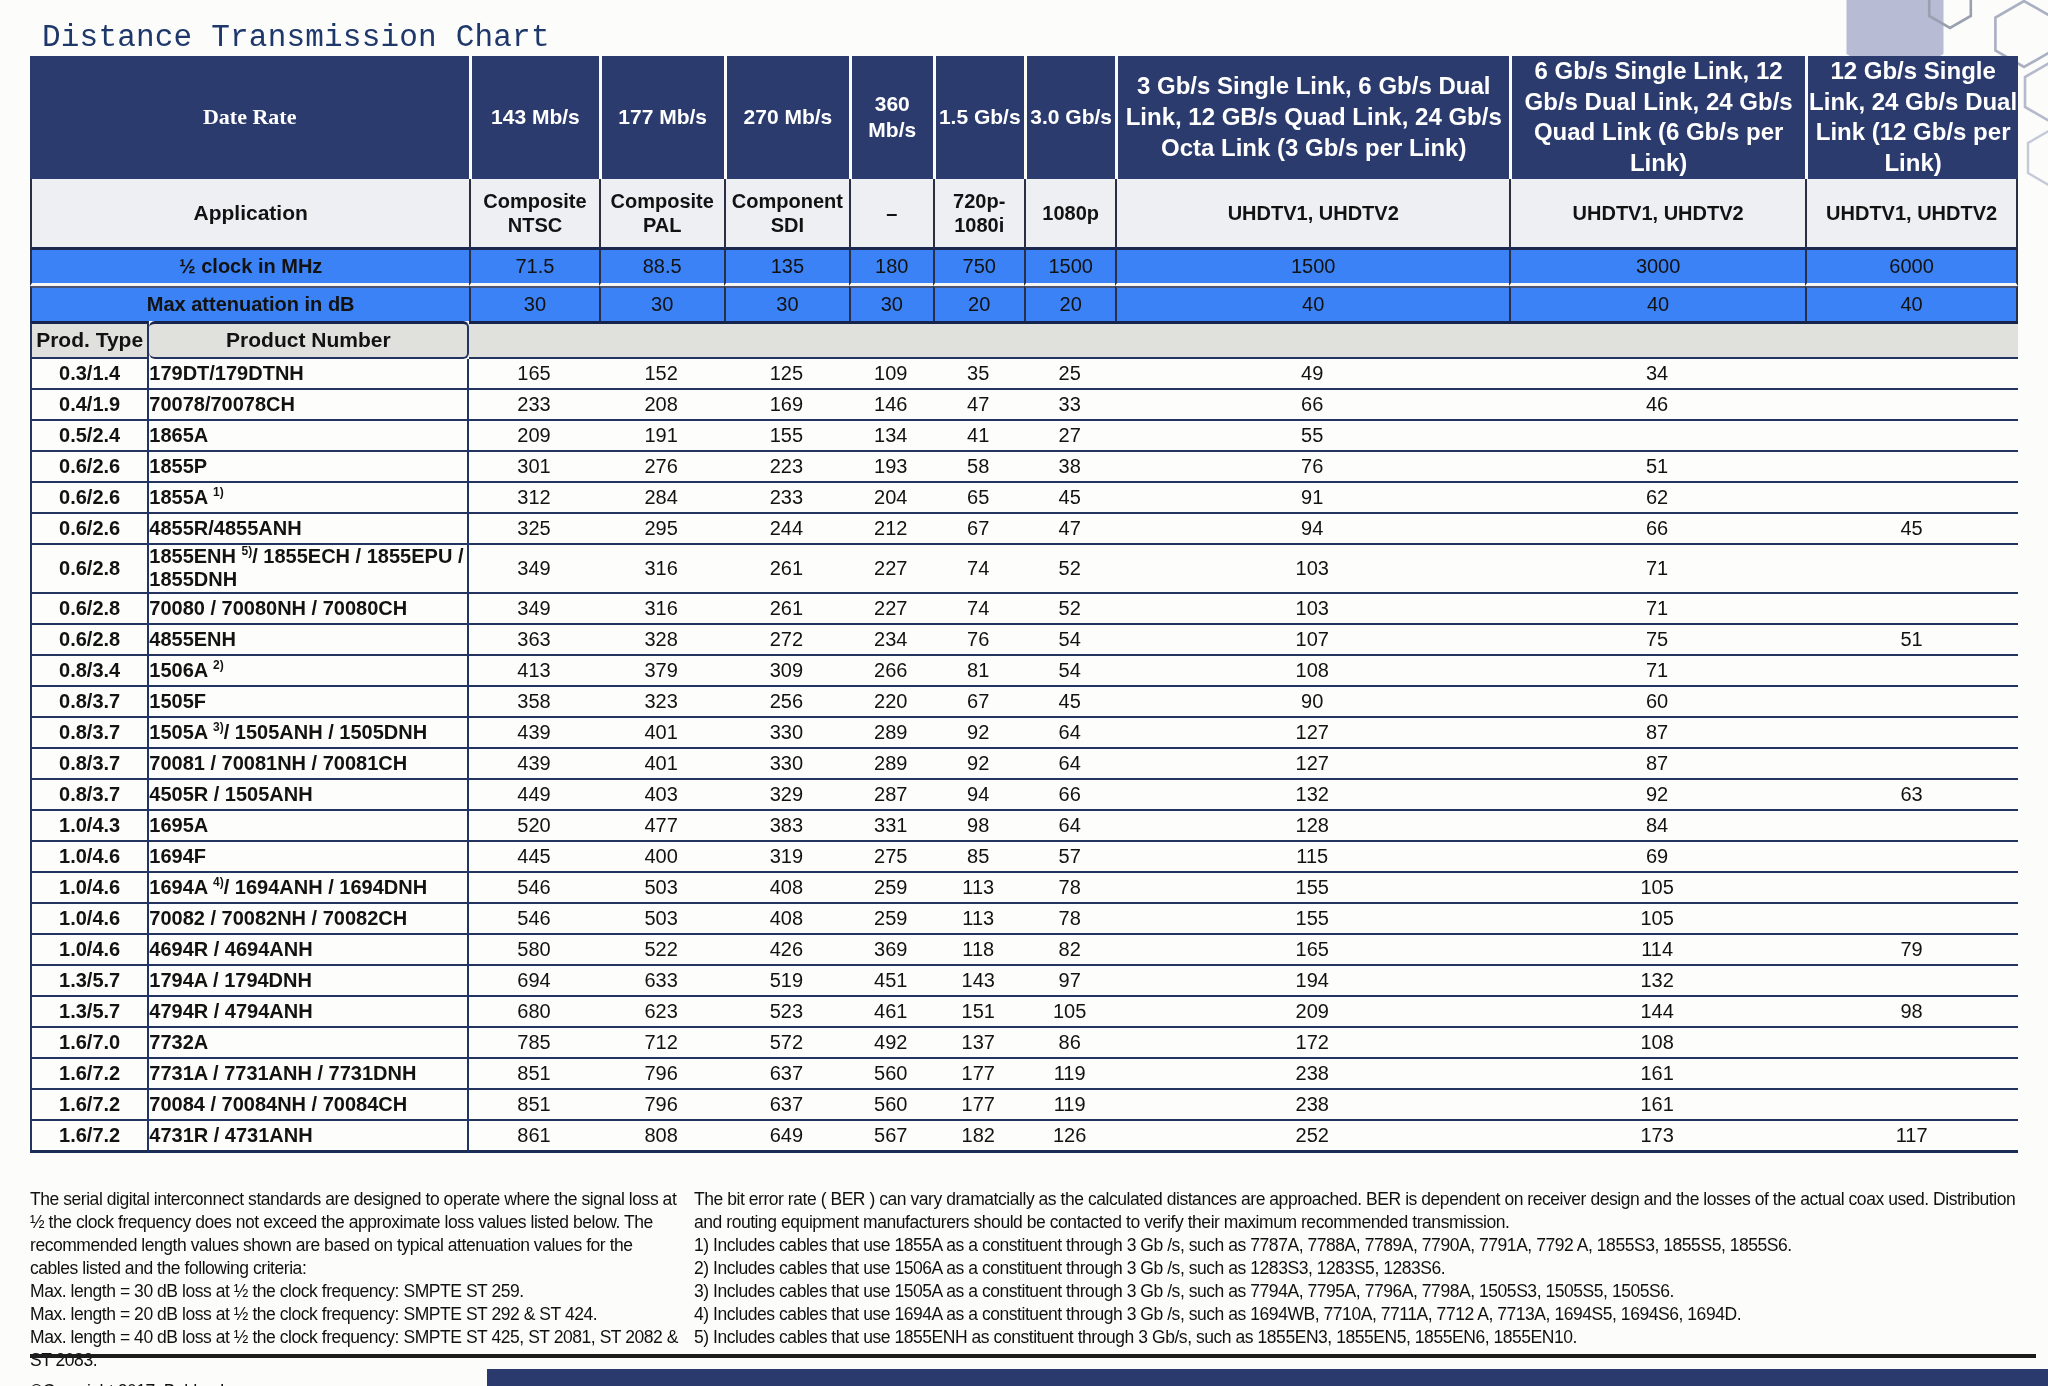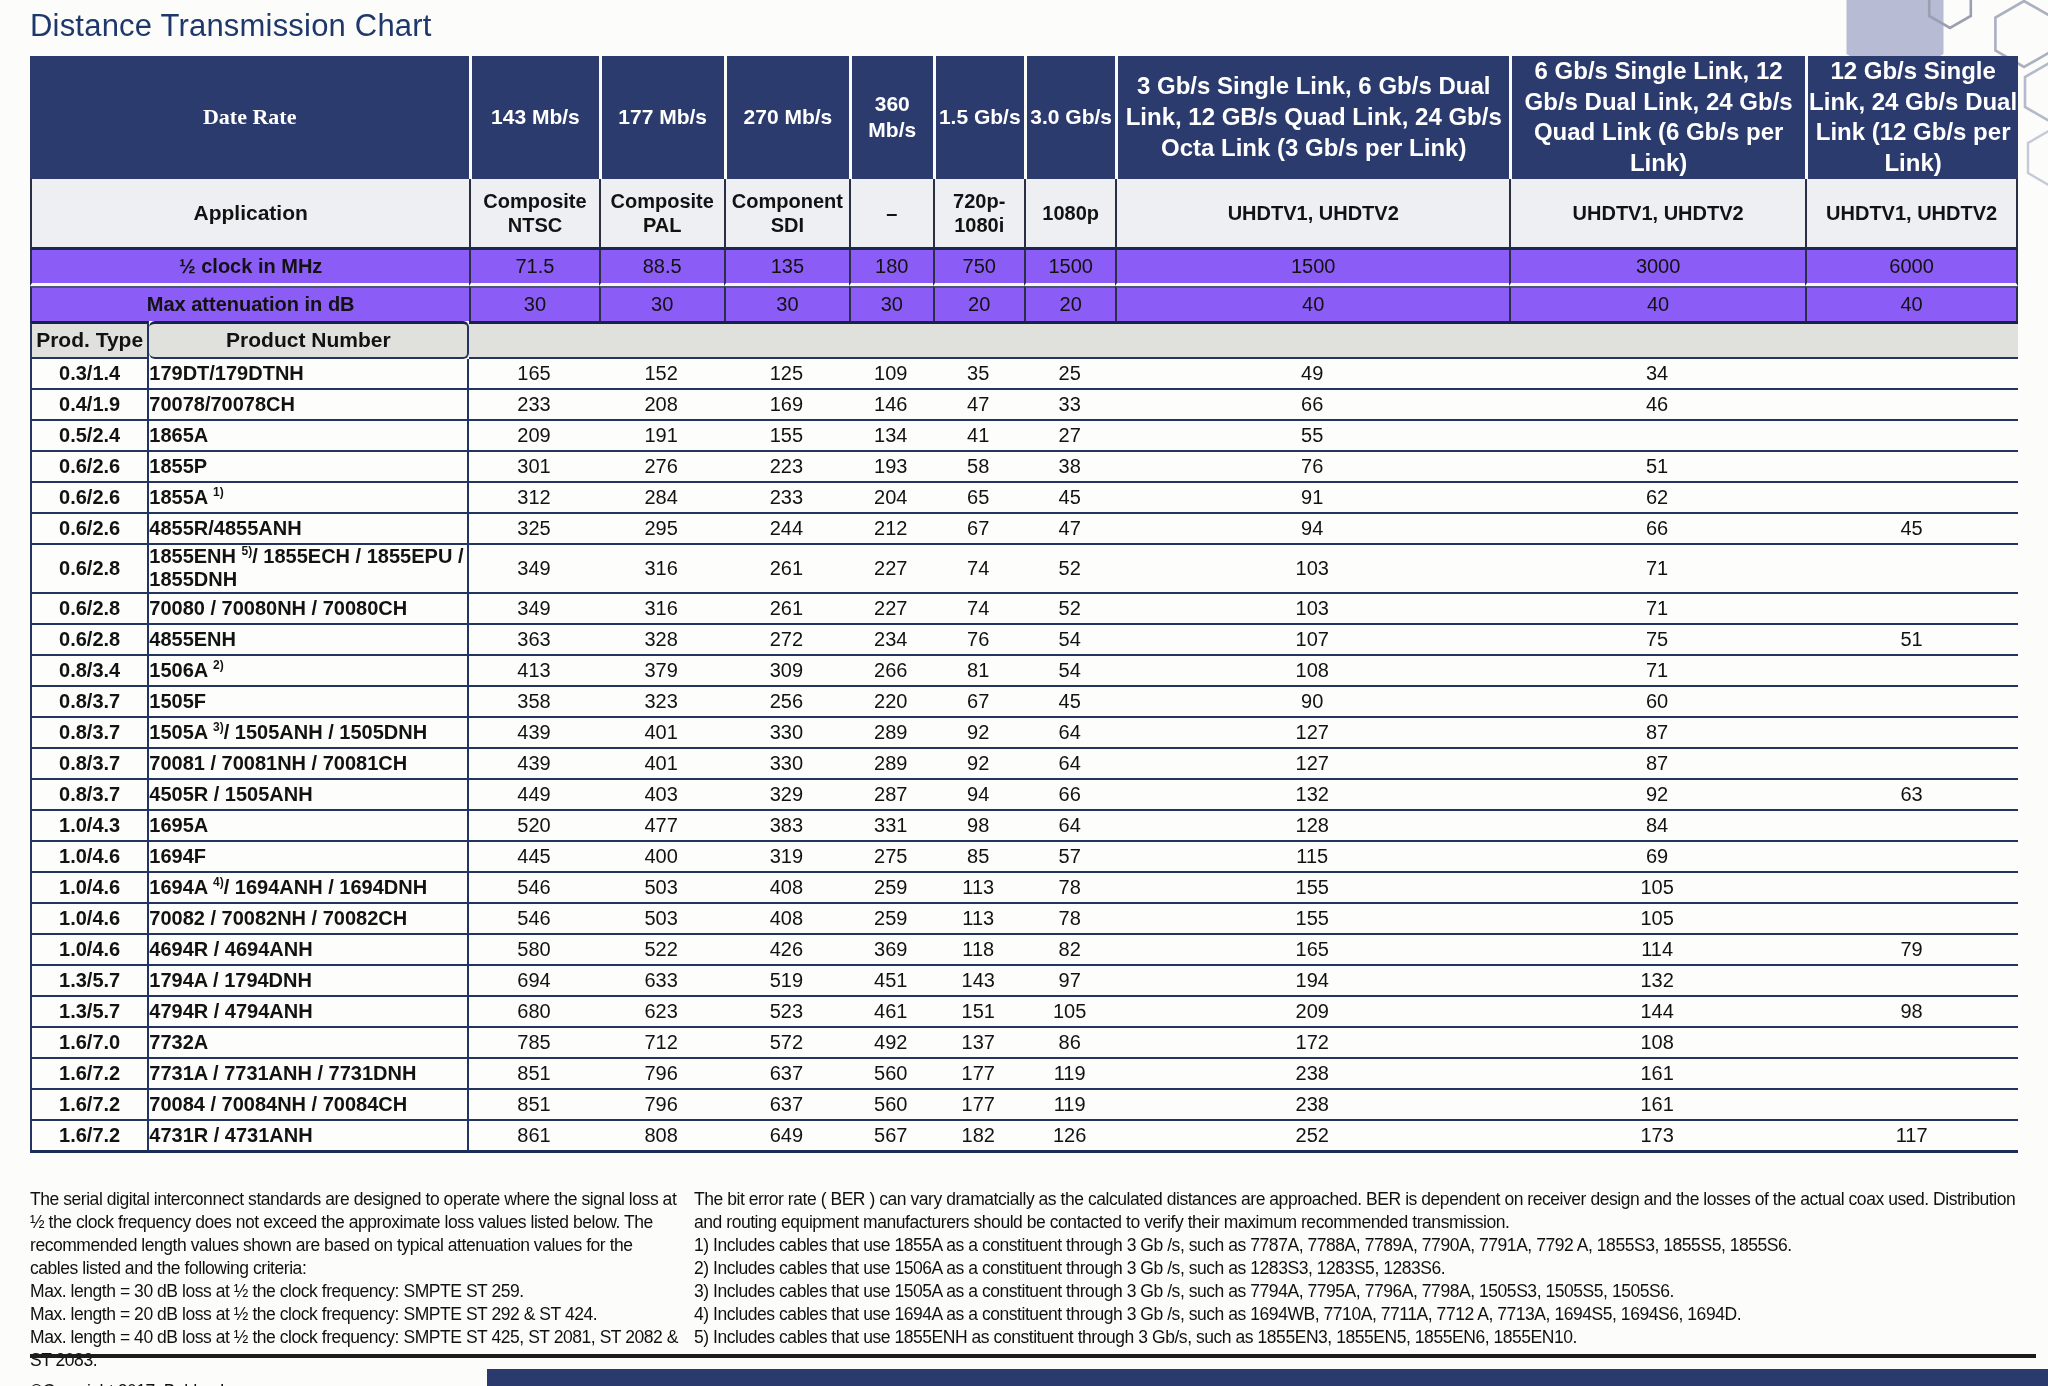--- a/index.html
+++ b/index.html
@@ -2,22 +2,22 @@
 <html><head>
 <meta charset="utf-8">
 <style>
   html,body{margin:0;padding:0;background:#d9d9d9;}
   .page{
     position:relative;width:2048px;height:1386px;margin:0 auto;
     background:#fcfcfa;overflow:hidden;
     font-family:"Liberation Sans", sans-serif;color:#121212;
   }
   .title{
-    position:absolute;left:30px;top:8px;margin:0;
-    font-size:31px;font-weight:400;color:#1f386b;letter-spacing:0.2px;
+    position:absolute;left:30px;top:8px;margin:12px;
+    font-size:31px;font-weight:400;color:#1f386b;letter-spacing:0.2px;font-family:Liberation Mono, monospace;
   }
   
   table.dist{
     position:absolute;left:30px;top:56px;width:1988px;
     border-collapse:separate;border-spacing:0;table-layout:fixed;
   }
   .dist th,.dist td{padding:0;vertical-align:middle;overflow:hidden;}
   
   #row-rate th{background:#2c3b6e;color:#fff;}
   #row-rate .lbl{font-size:22px;font-weight:bold;height:84px;text-align:center;font-family:Liberation Serif, serif;}
@@ -29,21 +29,21 @@
   
   #row-app th,#row-app td{
     background:#edeff2;height:68px;text-align:center;
     border-bottom:3px solid #1a2850;
   }
   #row-app .applbl{font-size:21px;font-weight:bold;border-left:2px solid #2a2f45;}
   .app{font-weight:bold;font-size:20px;line-height:1.2;border-left:2px solid #2a2f45;padding:2px 3px;}
   #row-app td:last-child{border-right:2px solid #2a2f45;}
   
   #row-clock th,#row-clock td,#row-atten th,#row-atten td{
-    background:#8b5cf6;height:33px;text-align:center;border-left:2px solid #2a2f45;
+    background:#3b82f6;height:33px;text-align:center;border-left:2px solid #2a2f45;
   }
   #row-clock th,#row-clock td{border-bottom:3px solid #f6f6f2;}
   #row-atten th,#row-atten td{border-top:2px solid #4a5472;}
   .glbl{font-size:20px;font-weight:bold;}
   .gval{font-size:20px;font-weight:normal;}
   #row-clock td:last-child,#row-atten td:last-child{border-right:2px solid #2a2f45;}
   
   #row-prodhead th{
     background:#e0e1dd;height:33px;border-top:3px solid #15234d;
     border-bottom:2px solid #22345f;font-size:21px;font-weight:bold;text-align:center;

